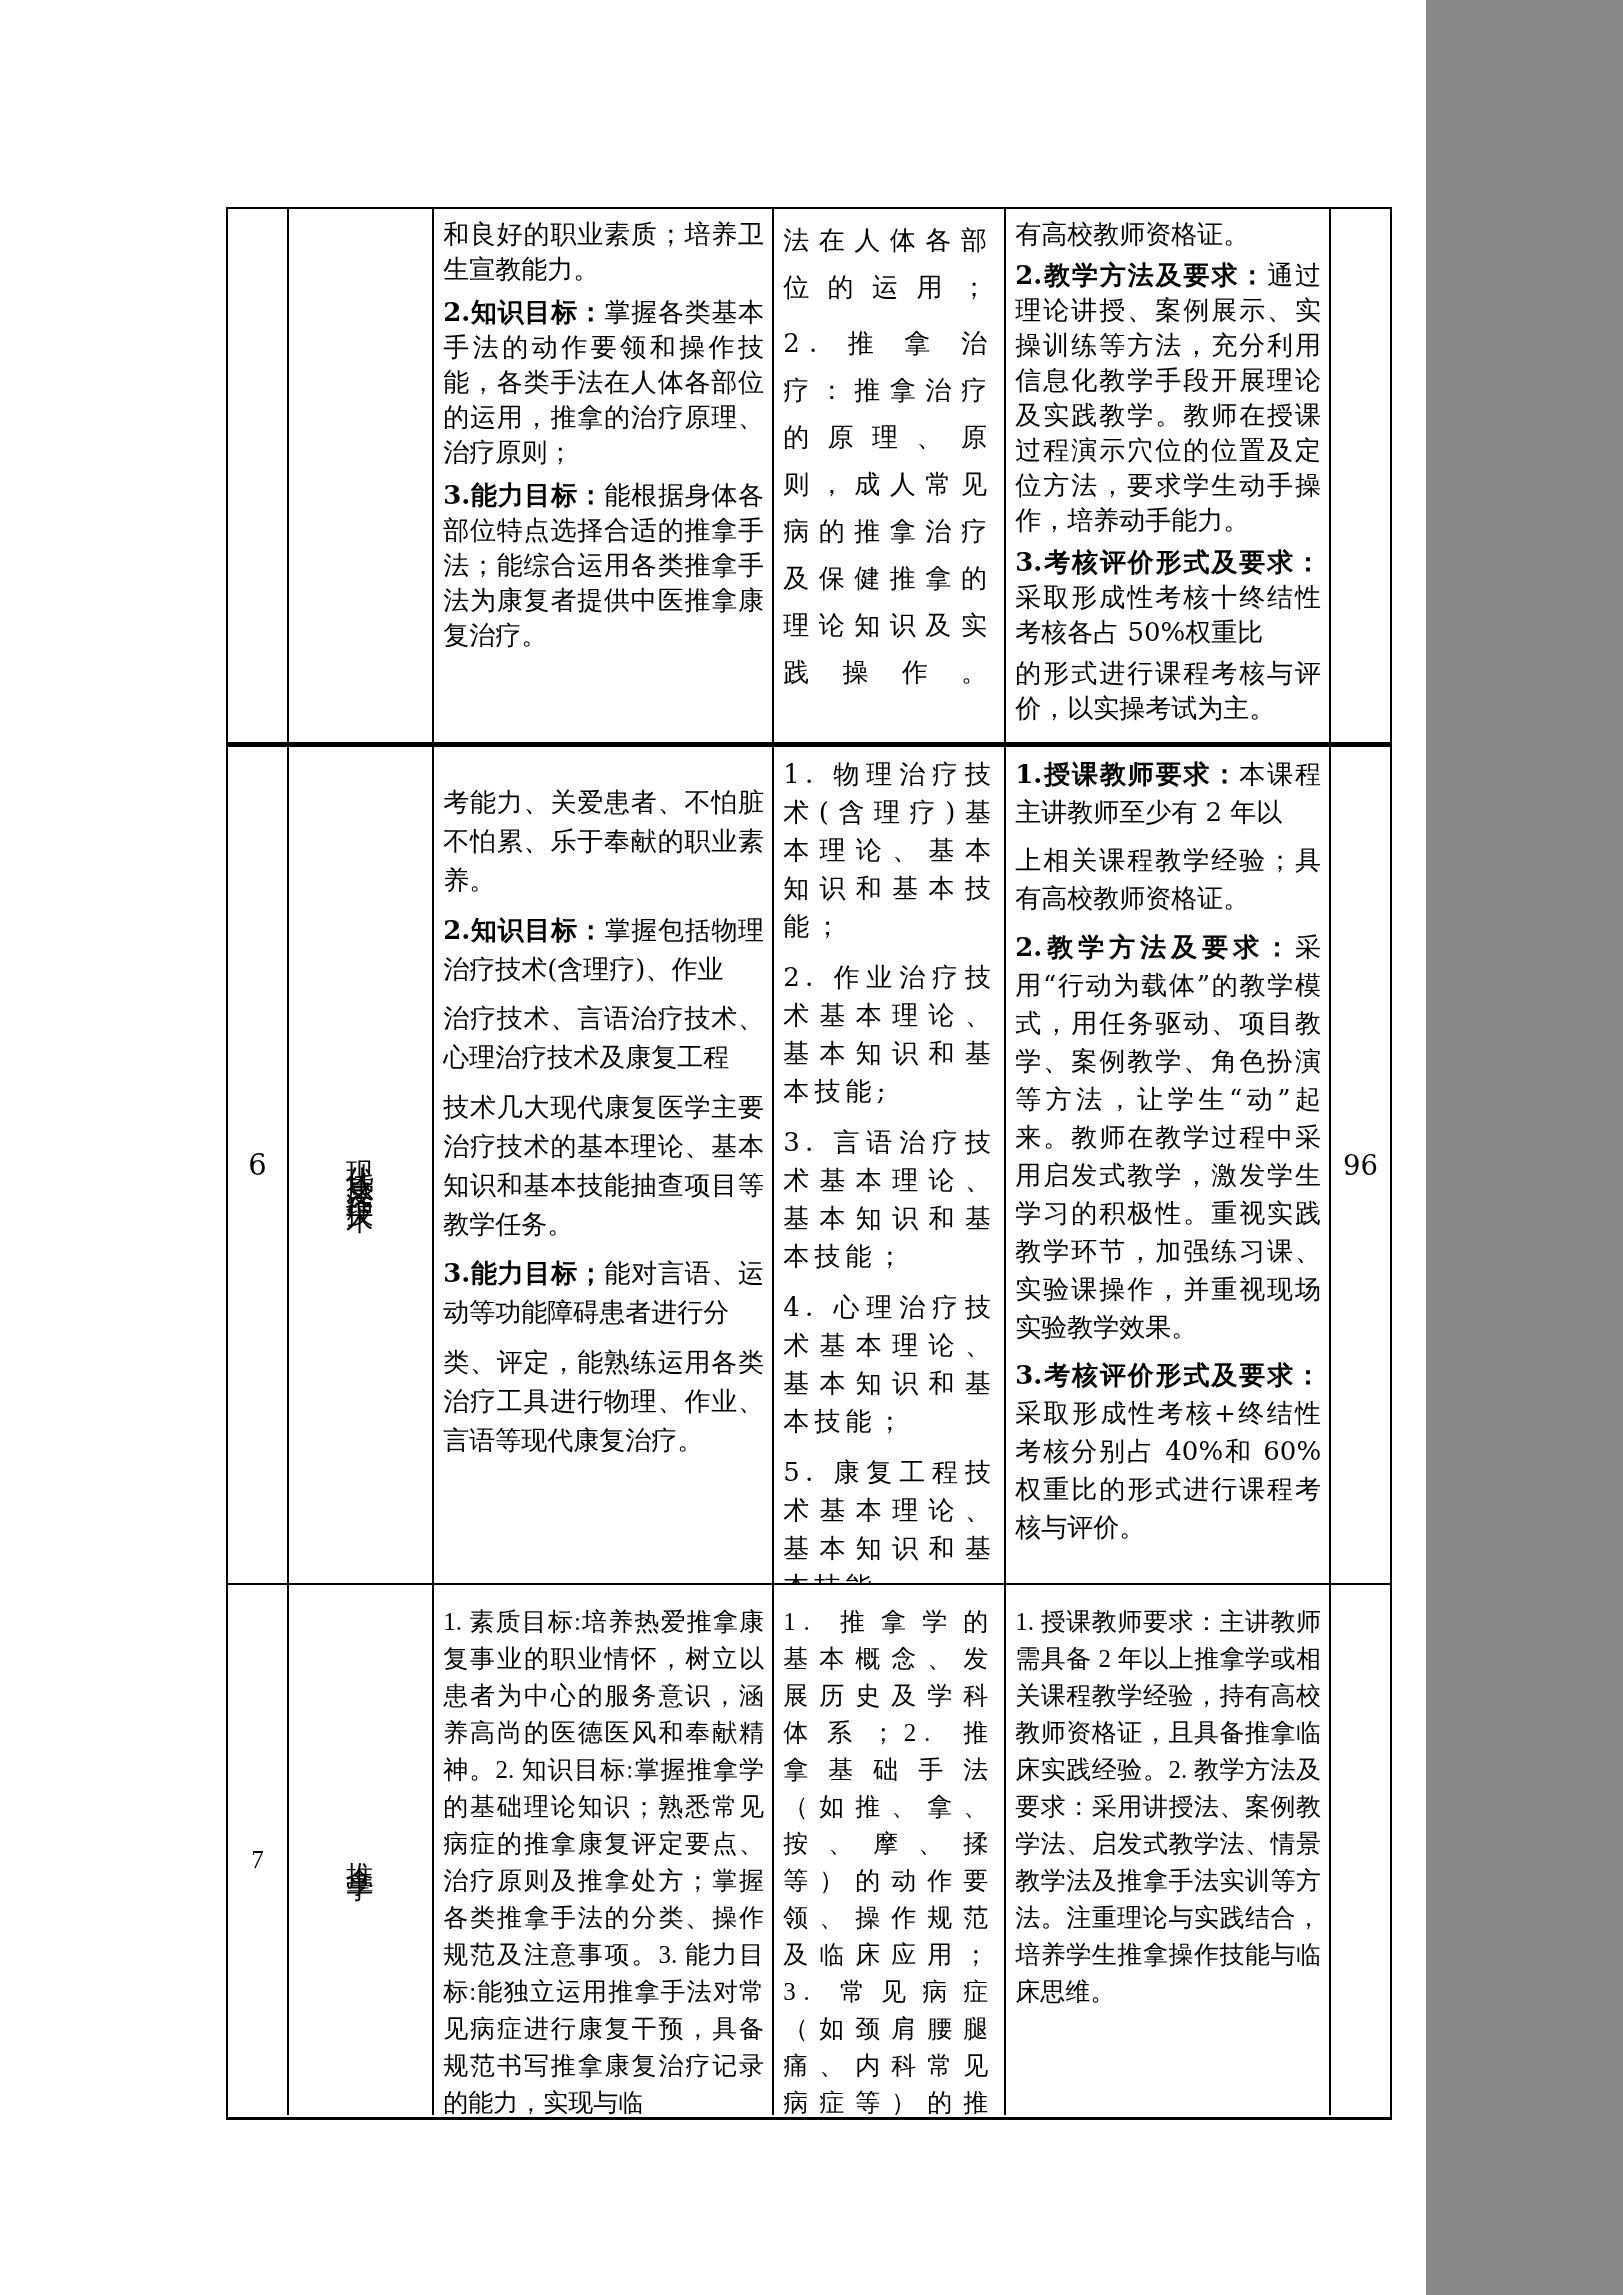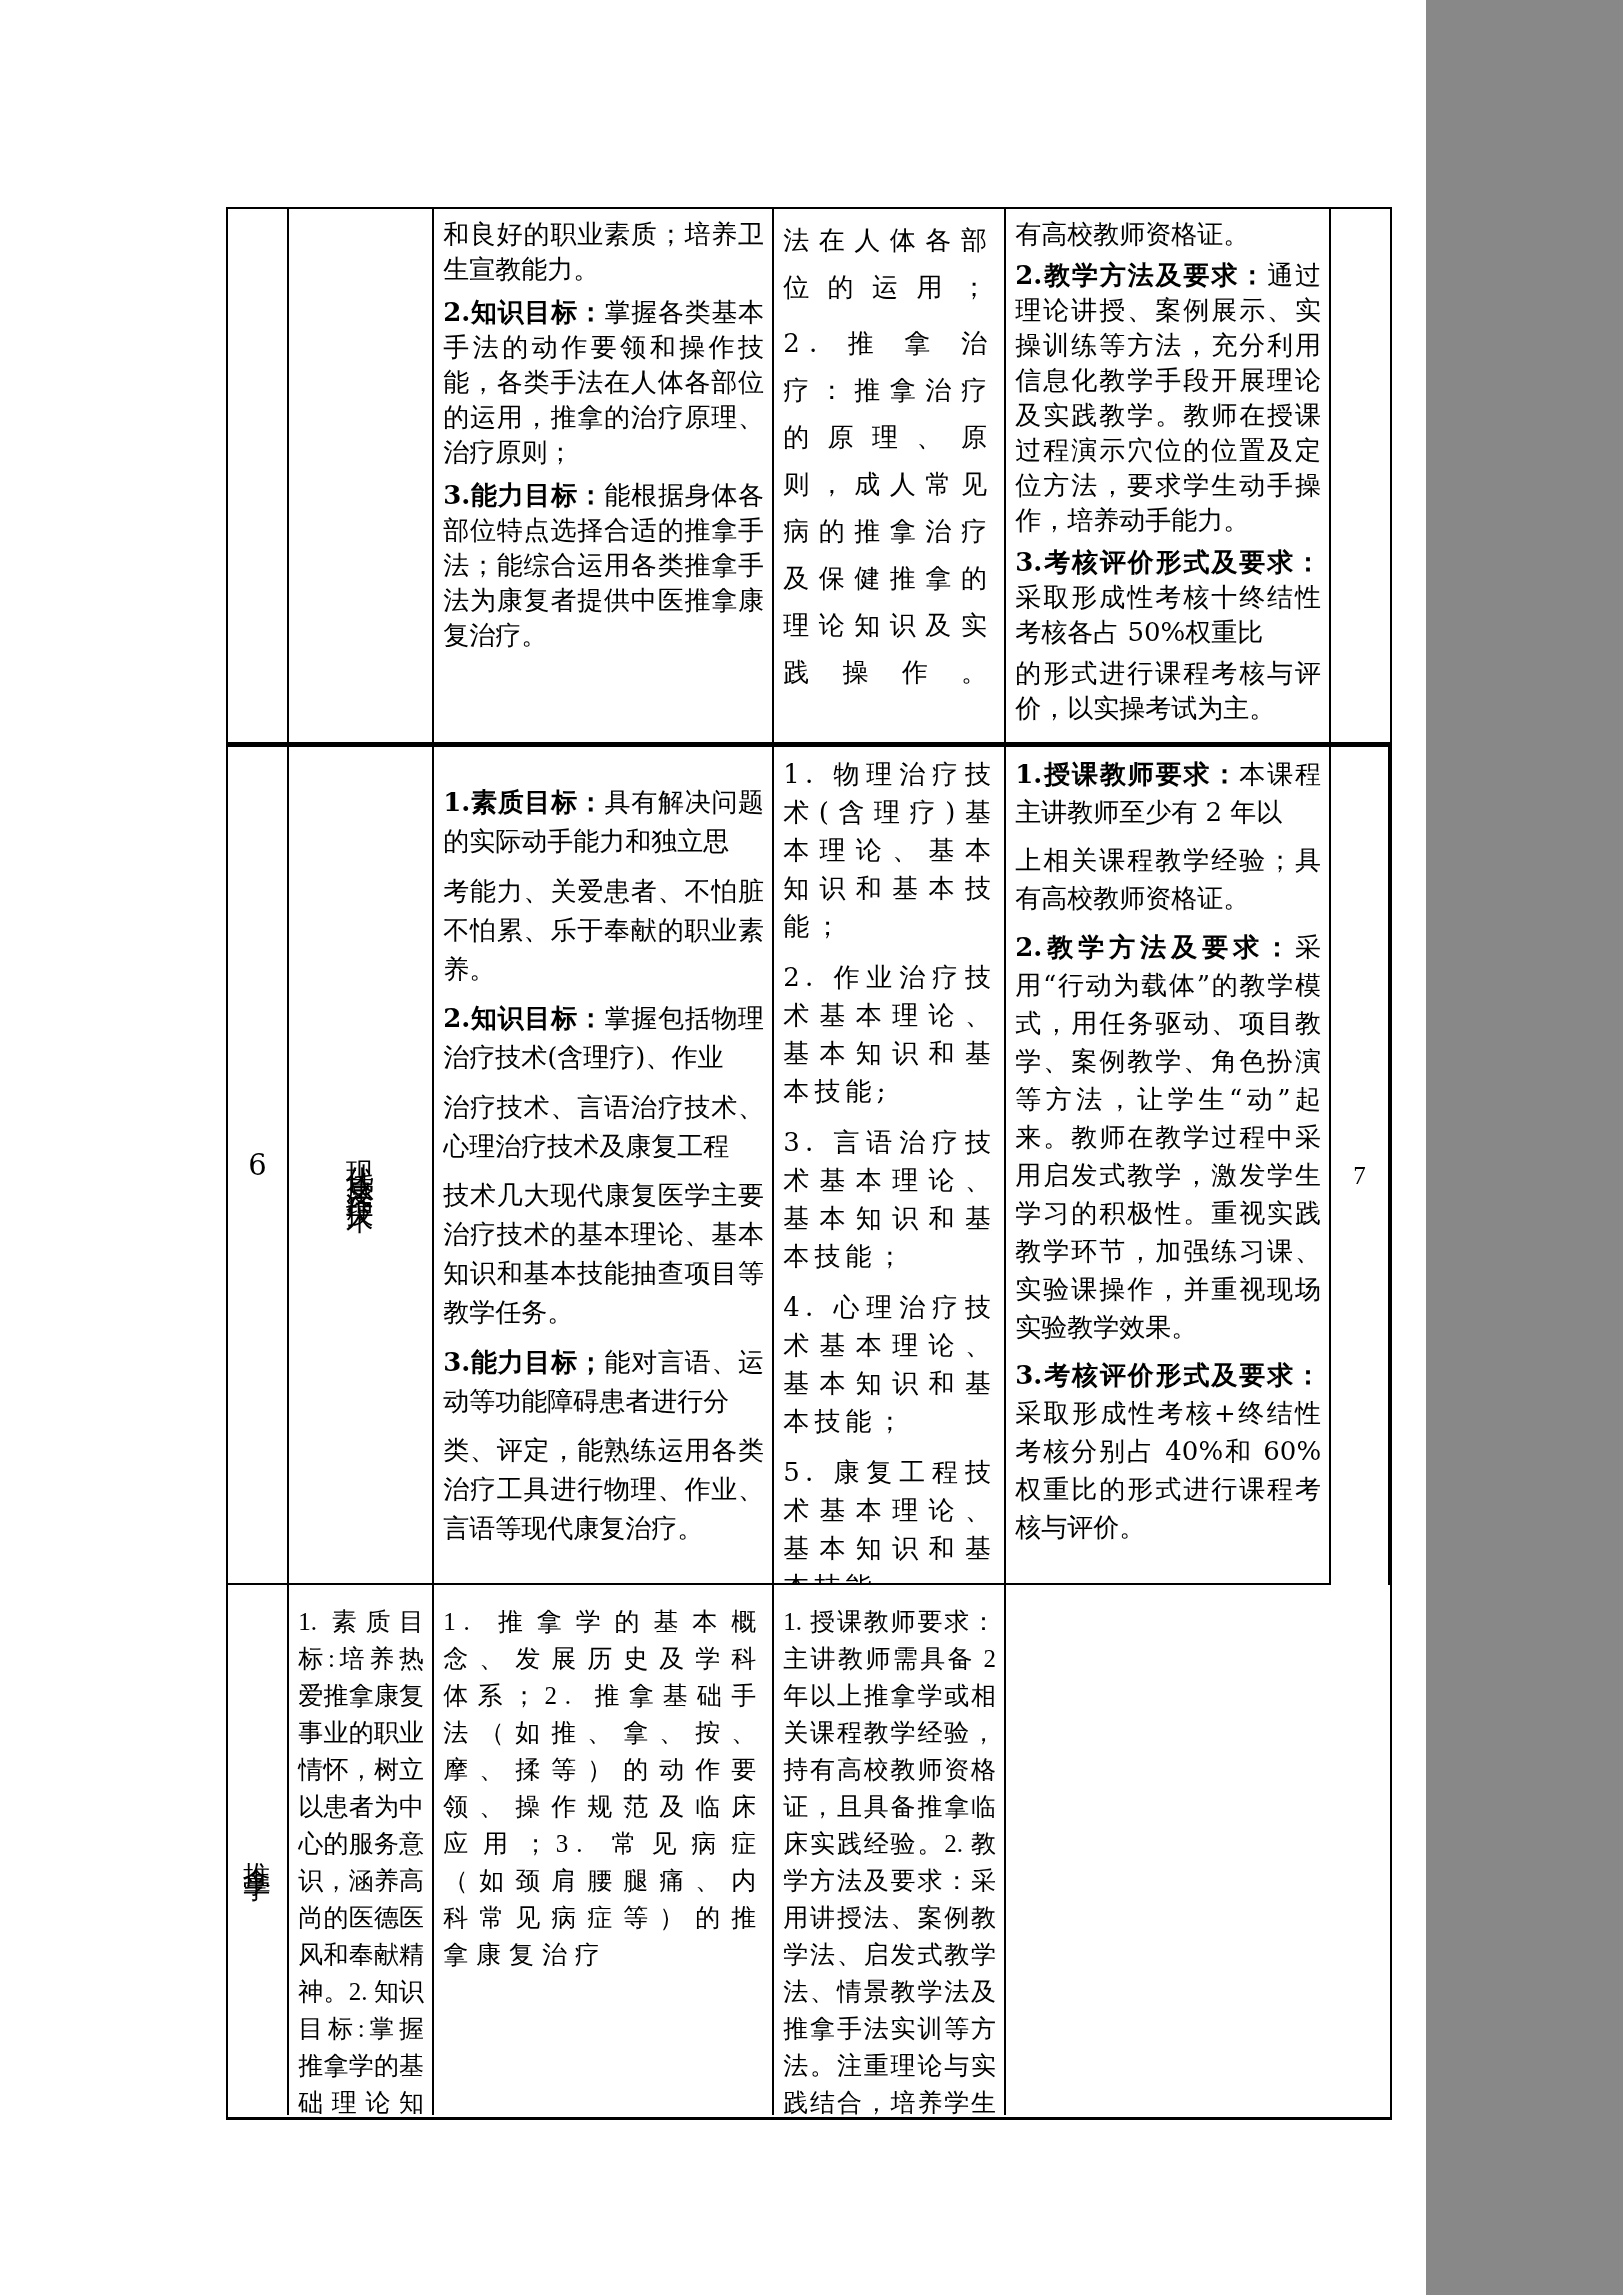--- a/index.html
+++ b/index.html
@@ -87,41 +87,41 @@
       <p class="para"><b class="lab">3.考核评价形式及要求：</b><span>采取形成性考核十终结性考核各占 50%权重比</span></p>
       <p class="para"><span>的形式进行课程考核与评价，以实操考试为主。</span></p>
     </div>
     <div class="cell row1 lastcol hours center"></div>
 
     <div class="cell no center">6</div>
     <div class="cell center">
       <span class="vtext">现代康复治疗技术</span>
     </div>
     <div class="cell obj2">
-      <p class="para"><b class="lab">1.素质目标：</b><span>具有解决问题的实际动手能力和独立思</span></p>
       <p class="para"><span>考能力、关爱患者、不怕脏不怕累、乐于奉献的职业素养。</span></p>
       <p class="para"><b class="lab">2.知识目标：</b><span>掌握包括物理治疗技术(含理疗)、作业</span></p>
       <p class="para"><span>治疗技术、言语治疗技术、心理治疗技术及康复工程</span></p>
       <p class="para"><span>技术几大现代康复医学主要治疗技术的基本理论、基本知识和基本技能抽查项目等教学任务。</span></p>
       <p class="para"><b class="lab">3.能力目标；</b><span>能对言语、运动等功能障碍患者进行分</span></p>
       <p class="para"><span>类、评定，能熟练运用各类治疗工具进行物理、作业、言语等现代康复治疗。</span></p>
     </div>
     <div class="cell cont2">
       <p class="para"><span>1. 物理治疗技术(含理疗)基本理论、基本知识和基本技能；</span></p>
       <p class="para"><span>2. 作业治疗技术基本理论、基本知识和基本技能;</span></p>
       <p class="para"><span>3. 言语治疗技术基本理论、基本知识和基本技能；</span></p>
       <p class="para"><span>4. 心理治疗技术基本理论、基本知识和基本技能；</span></p>
       <p class="para"><span>5. 康复工程技术基本理论、基本知识和基本技能。</span></p>
     </div>
     <div class="cell req2">
       <p class="para"><b class="lab">1.授课教师要求：</b><span>本课程主讲教师至少有 2 年以</span></p>
       <p class="para"><span>上相关课程教学经验；具有高校教师资格证。</span></p>
       <p class="para"><b class="lab">2.教学方法及要求：</b><span>采用“行动为载体”的教学模式，用任务驱动、项目教学、案例教学、角色扮演等方法，让学生“动”起来。教师在教学过程中采用启发式教学，激发学生学习的积极性。重视实践教学环节，加强练习课、实验课操作，并重视现场实验教学效果。</span></p>
       <p class="para"><b class="lab">3.考核评价形式及要求：</b><span>采取形成性考核+终结性考核分别占 40%和 60%权重比的形式进行课程考核与评价。</span></p>
     </div>
+    <div class="cell lastcol hours center">96</div>
 
     <div class="cell row3 no center f2">7</div>
     <div class="cell row3 center">
       <span class="vtext">推拿学</span>
     </div>
     <div class="cell row3 f2">
       <p class="para"><span>1. 素质目标:培养热爱推拿康复事业的职业情怀，树立以患者为中心的服务意识，涵养高尚的医德医风和奉献精神。2. 知识目标:掌握推拿学的基础理论知识；熟悉常见病症的推拿康复评定要点、治疗原则及推拿处方；掌握各类推拿手法的分类、操作规范及注意事项。3. 能力目标:能独立运用推拿手法对常见病症进行康复干预，具备规范书写推拿康复治疗记录的能力，实现与临</span></p>
     </div>
     <div class="cell row3 f2 cont3">
       <p class="para"><span>1. 推拿学的基本概念、发展历史及学科体系；2. 推拿基础手法（如推、拿、按、摩、揉等）的动作要领、操作规范及临床应用；3. 常见病症（如颈肩腰腿痛、内科常见病症等）的推拿康复治疗</span></p>

